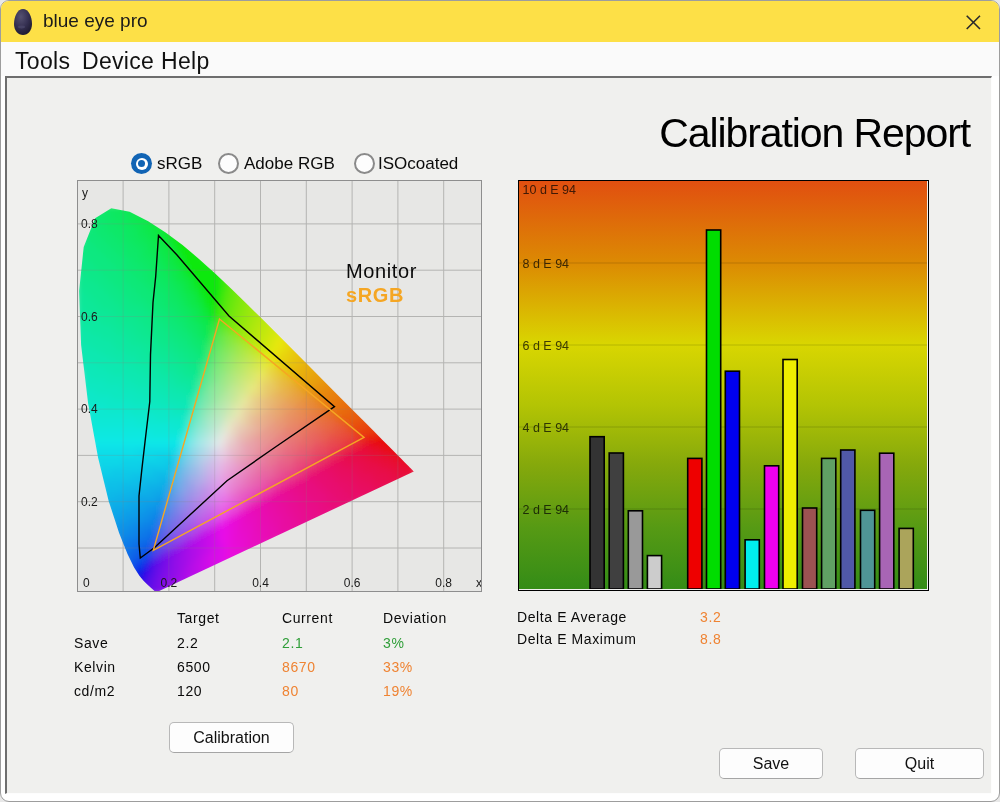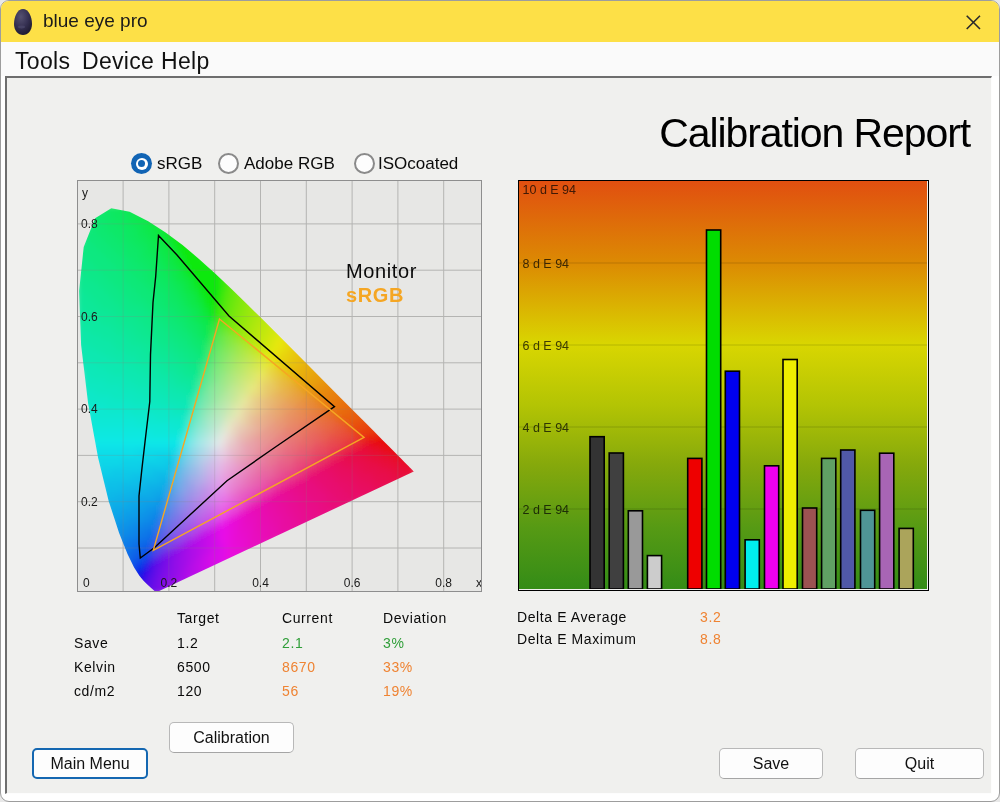--- a/index.html
+++ b/index.html
@@ -2159,34 +2159,33 @@
         <rect x="341.5" y="329.3" width="14.2" height="78.7" fill="#4f9596" stroke="#000" stroke-width="1.6"></rect>
         <rect x="360.6" y="272.2" width="14.2" height="135.8" fill="#a865b5" stroke="#000" stroke-width="1.6"></rect>
         <rect x="380.1" y="347.4" width="14.2" height="60.6" fill="#aba45b" stroke="#000" stroke-width="1.6"></rect>
     </svg>
   </div>
 
   <div class="t" style="left:176px;top:609px">Target</div>
   <div class="t" style="left:281px;top:609px">Current</div>
   <div class="t" style="left:382px;top:609px">Deviation</div>
   <div class="t" style="left:73px;top:634px">Save</div>
-  <div class="t" style="left:176px;top:634px">1.2</div>
+  <div class="t" style="left:176px;top:634px">2.2</div>
   <div class="t green" style="left:281px;top:634px">2.1</div>
   <div class="t green" style="left:382px;top:634px">3%</div>
   <div class="t" style="left:73px;top:658px">Kelvin</div>
   <div class="t" style="left:176px;top:658px">6500</div>
   <div class="t orange" style="left:281px;top:658px">8670</div>
   <div class="t orange" style="left:382px;top:658px">33%</div>
   <div class="t" style="left:73px;top:682px">cd/m2</div>
   <div class="t" style="left:176px;top:682px">120</div>
-  <div class="t orange" style="left:281px;top:682px">56</div>
+  <div class="t orange" style="left:281px;top:682px">80</div>
   <div class="t orange" style="left:382px;top:682px">19%</div>
 
   <div class="t" style="left:516px;top:608px">Delta E Average</div>
   <div class="t orange" style="left:699px;top:608px">3.2</div>
   <div class="t" style="left:516px;top:630px">Delta E Maximum</div>
   <div class="t orange" style="left:699px;top:630px">8.8</div>
 
-  <div class="btn" style="left:31px;top:747px;width:116px;border:2px solid #1467b1;line-height:27px">Main Menu</div>
   <div class="btn" style="left:168px;top:721px;width:125px">Calibration</div>
   <div class="btn" style="left:718px;top:747px;width:104px">Save</div>
   <div class="btn" style="left:854px;top:747px;width:129px">Quit</div>
 </div>
 
 </body></html>

